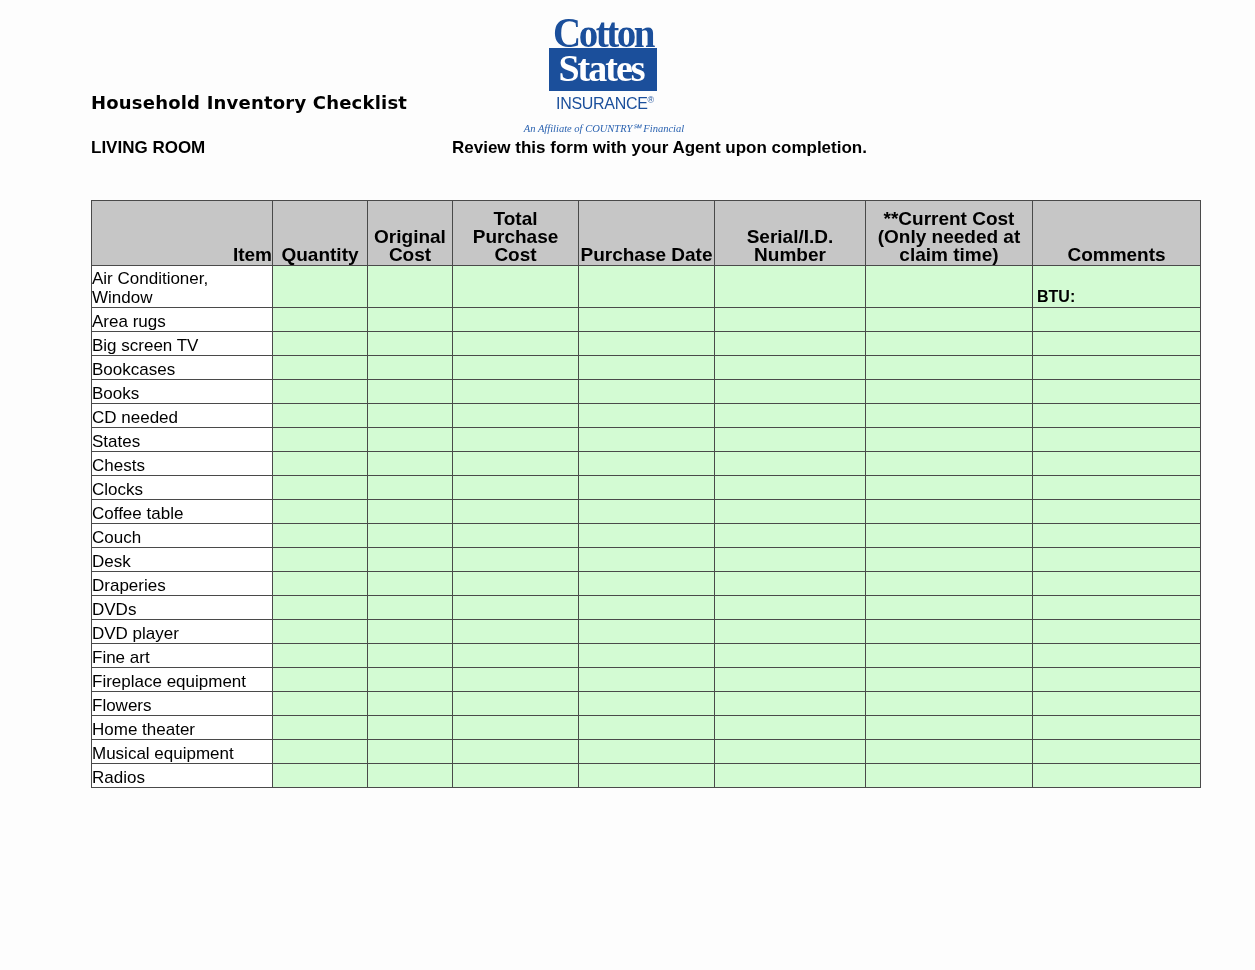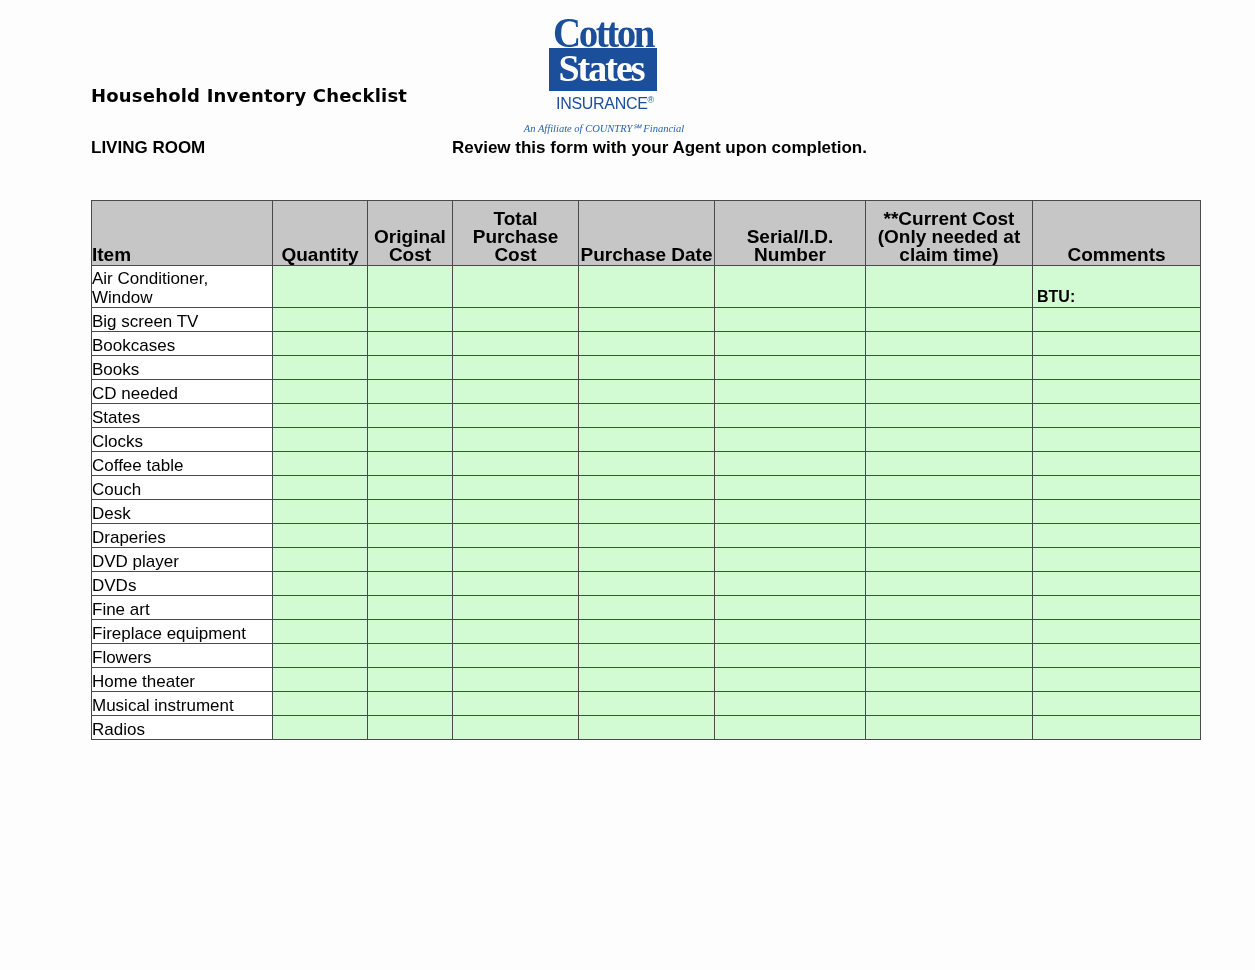--- a/index.html
+++ b/index.html
@@ -81,21 +81,21 @@
       width: 196px;
       text-align: center;
       font-family: "Liberation Serif", "DejaVu Serif", serif;
       font-style: italic;
       font-size: 10.5px;
       color: #2a62b0;
     }
     .doc-title {
       position: absolute;
       left: 91px;
-      top: 85px;
+      top: 92px;
       font-family: "DejaVu Sans", sans-serif;
       font-weight: bold;
       font-size: 18px;
       letter-spacing: 0.2px;
     }
     .room-label {
       position: absolute;
       left: 91px;
       top: 138px;
       font-size: 17px;
@@ -129,21 +129,21 @@
       background: #c6c6c6;
       height: 63px;
       font-size: 19px;
       font-weight: bold;
       text-align: center;
       vertical-align: bottom;
       line-height: 18px;
       padding-bottom: 1px;
     }
     table.inventory th.item-head {
-      text-align: left;
+      text-align: right;
       margin-left: 16px;
     }
     table.inventory td {
       height: 22px;
       font-size: 17px;
       line-height: 19px;
       vertical-align: bottom;
       background: #d3fbd3;
     }
     table.inventory td.item-cell {
@@ -204,20 +204,30 @@
         <td class="item-cell">Air Conditioner, Window</td>
         <td></td>
         <td></td>
         <td></td>
         <td></td>
         <td></td>
         <td></td>
         <td class="comment-cell">BTU:</td>
       </tr>
       <tr>
+        <td class="item-cell">Area rugs</td>
+        <td></td>
+        <td></td>
+        <td></td>
+        <td></td>
+        <td></td>
+        <td></td>
+        <td class="comment-cell"></td>
+      </tr>
+      <tr>
         <td class="item-cell">Big screen TV</td>
         <td></td>
         <td></td>
         <td></td>
         <td></td>
         <td></td>
         <td></td>
         <td class="comment-cell"></td>
       </tr>
       <tr>
@@ -254,20 +264,30 @@
         <td class="item-cell">States</td>
         <td></td>
         <td></td>
         <td></td>
         <td></td>
         <td></td>
         <td></td>
         <td class="comment-cell"></td>
       </tr>
       <tr>
+        <td class="item-cell">Chests</td>
+        <td></td>
+        <td></td>
+        <td></td>
+        <td></td>
+        <td></td>
+        <td></td>
+        <td class="comment-cell"></td>
+      </tr>
+      <tr>
         <td class="item-cell">Clocks</td>
         <td></td>
         <td></td>
         <td></td>
         <td></td>
         <td></td>
         <td></td>
         <td class="comment-cell"></td>
       </tr>
       <tr>
@@ -304,40 +324,40 @@
         <td class="item-cell">Draperies</td>
         <td></td>
         <td></td>
         <td></td>
         <td></td>
         <td></td>
         <td></td>
         <td class="comment-cell"></td>
       </tr>
       <tr>
+        <td class="item-cell">DVDs</td>
+        <td></td>
+        <td></td>
+        <td></td>
+        <td></td>
+        <td></td>
+        <td></td>
+        <td class="comment-cell"></td>
+      </tr>
+      <tr>
         <td class="item-cell">DVD player</td>
         <td></td>
         <td></td>
         <td></td>
         <td></td>
         <td></td>
         <td></td>
         <td class="comment-cell"></td>
       </tr>
       <tr>
-        <td class="item-cell">DVDs</td>
-        <td></td>
-        <td></td>
-        <td></td>
-        <td></td>
-        <td></td>
-        <td></td>
-        <td class="comment-cell"></td>
-      </tr>
-      <tr>
         <td class="item-cell">Fine art</td>
         <td></td>
         <td></td>
         <td></td>
         <td></td>
         <td></td>
         <td></td>
         <td class="comment-cell"></td>
       </tr>
       <tr>
@@ -364,21 +384,21 @@
         <td class="item-cell">Home theater</td>
         <td></td>
         <td></td>
         <td></td>
         <td></td>
         <td></td>
         <td></td>
         <td class="comment-cell"></td>
       </tr>
       <tr>
-        <td class="item-cell">Musical instrument</td>
+        <td class="item-cell">Musical equipment</td>
         <td></td>
         <td></td>
         <td></td>
         <td></td>
         <td></td>
         <td></td>
         <td class="comment-cell"></td>
       </tr>
       <tr>
         <td class="item-cell">Radios</td>

